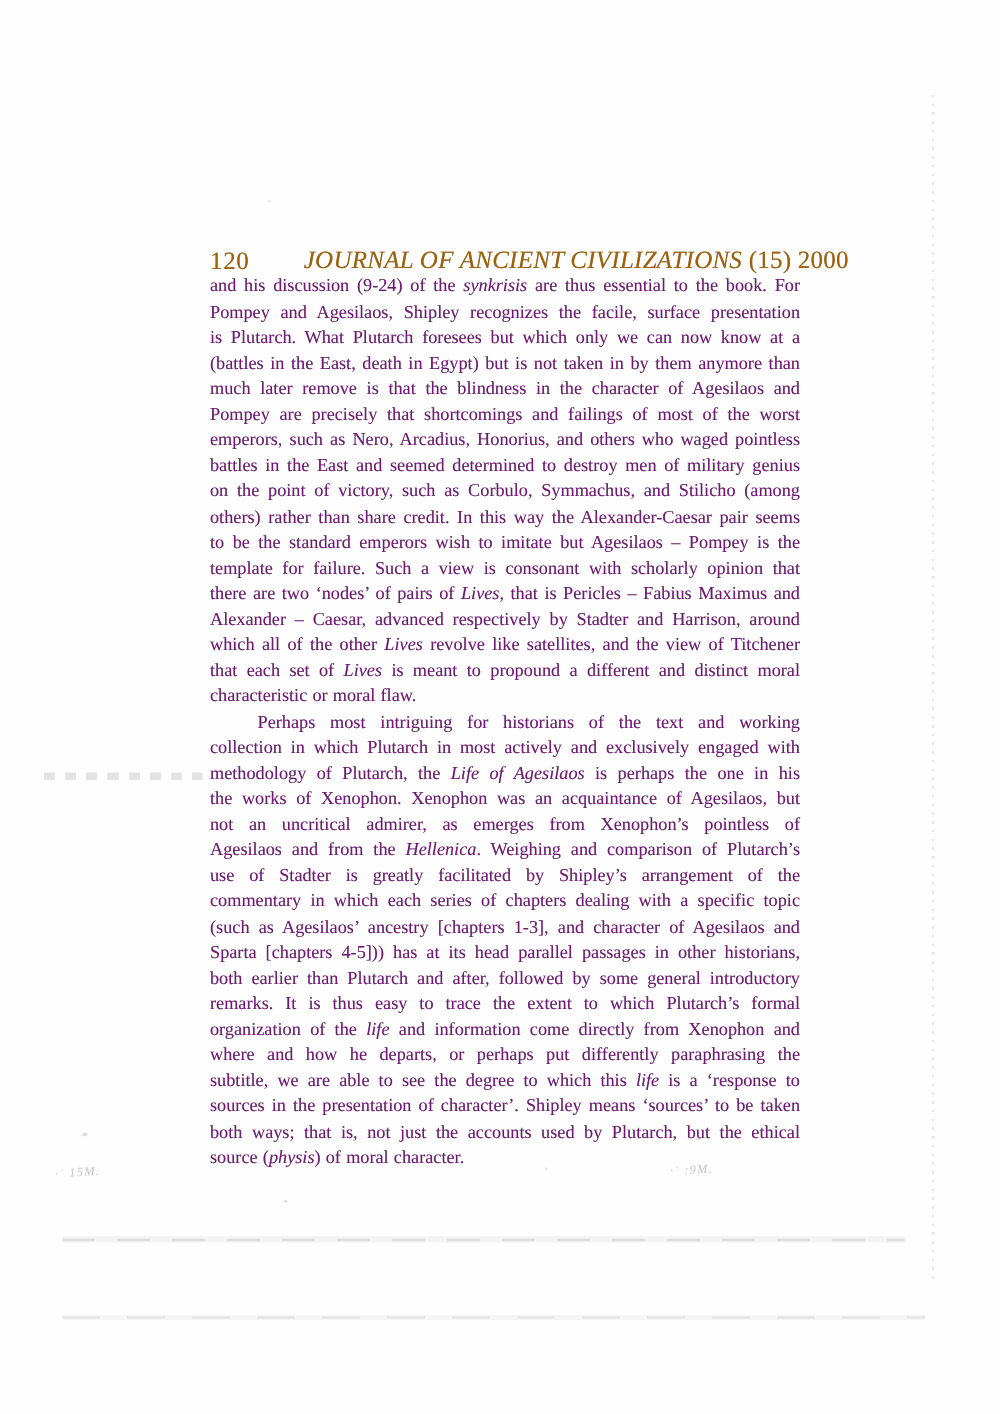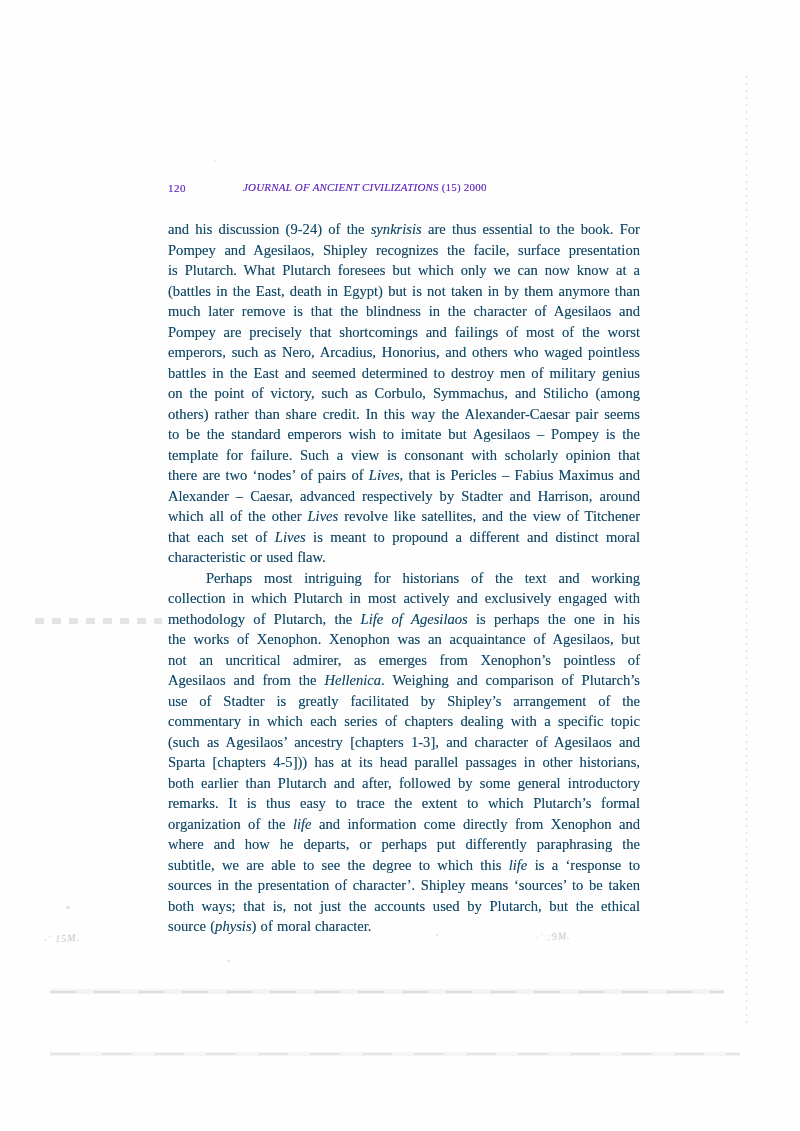--- a/index.html
+++ b/index.html
@@ -9,31 +9,31 @@
     position:relative;
     overflow:hidden;
     font-family:"Liberation Serif", serif;
   }
   .sheet{
     position:absolute;inset:0;
     background:#fefefe;
   }
   
   .page-header{
-    position:absolute;top:181px;left:168px;width:480px;height:22px;
-    font-size:11px;color:#6d28d9;white-space:nowrap;
+    position:absolute;top:197px;left:168px;width:480px;height:22px;
+    font-size:20px;color:#a16207;white-space:nowrap;
     text-shadow:0 0 .5px rgba(25,25,25,.45);
   }
   .page-num{position:absolute;left:0;top:1px;letter-spacing:.5px;}
   .journal-title{position:absolute;left:75px;top:0;font-style:italic;letter-spacing:.2px;}
   .journal-issue{font-style:normal;margin-top:20px;}
   
   .text-block{
     position:absolute;top:219px;left:168px;width:472px;
-    font-size:14.6px;line-height:20.5px;color:#0c4a6e;
+    font-size:14.6px;line-height:20.5px;color:#701a75;
     text-shadow:0 0 .5px rgba(25,25,25,.4);
     word-spacing:.5px;
   }
   .line{text-align:justify;text-align-last:justify;hyphens:none;}
   .line.last{text-align-last:left;}
   .line.indent{text-indent:38px;}
   .line i{font-style:italic;}
   
   .v-scanline{
     position:absolute;left:746px;top:76px;width:1px;height:948px;
@@ -94,21 +94,21 @@
         <div class="line">emperors, such as Nero, Arcadius, Honorius, and others who waged pointless</div>
         <div class="line">battles in the East and seemed determined to destroy men of military genius</div>
         <div class="line">on the point of victory, such as Corbulo, Symmachus, and Stilicho (among</div>
         <div class="line">others) rather than share credit.  In this way the Alexander-Caesar pair seems</div>
         <div class="line">to be the standard emperors wish to imitate but Agesilaos – Pompey is the</div>
         <div class="line">template for failure.  Such a view is consonant with scholarly opinion that</div>
         <div class="line">there are two ‘nodes’ of pairs of <i>Lives</i>, that is Pericles – Fabius Maximus and</div>
         <div class="line">Alexander – Caesar, advanced respectively by Stadter and Harrison, around</div>
         <div class="line">which all of the other <i>Lives</i> revolve like satellites, and the view of Titchener</div>
         <div class="line">that each set of <i>Lives</i> is meant to propound a different and distinct moral</div>
-        <div class="line last">characteristic or used flaw.</div>
+        <div class="line last">characteristic or moral flaw.</div>
       </div>
       <div>
         <div class="line indent">Perhaps most intriguing for historians of the text and working</div>
         <div class="line">collection in which Plutarch in most actively and exclusively engaged with</div>
         <div class="line">methodology of Plutarch, the <i>Life of Agesilaos</i> is perhaps the one in his</div>
         <div class="line">the works of Xenophon.  Xenophon was an acquaintance of Agesilaos, but</div>
         <div class="line">not an uncritical admirer, as emerges from Xenophon’s pointless of</div>
         <div class="line">Agesilaos and from the <i>Hellenica</i>.  Weighing and comparison of Plutarch’s</div>
         <div class="line">use of Stadter is greatly facilitated by Shipley’s arrangement of the</div>
         <div class="line">commentary in which each series of chapters dealing with a specific topic</div>

